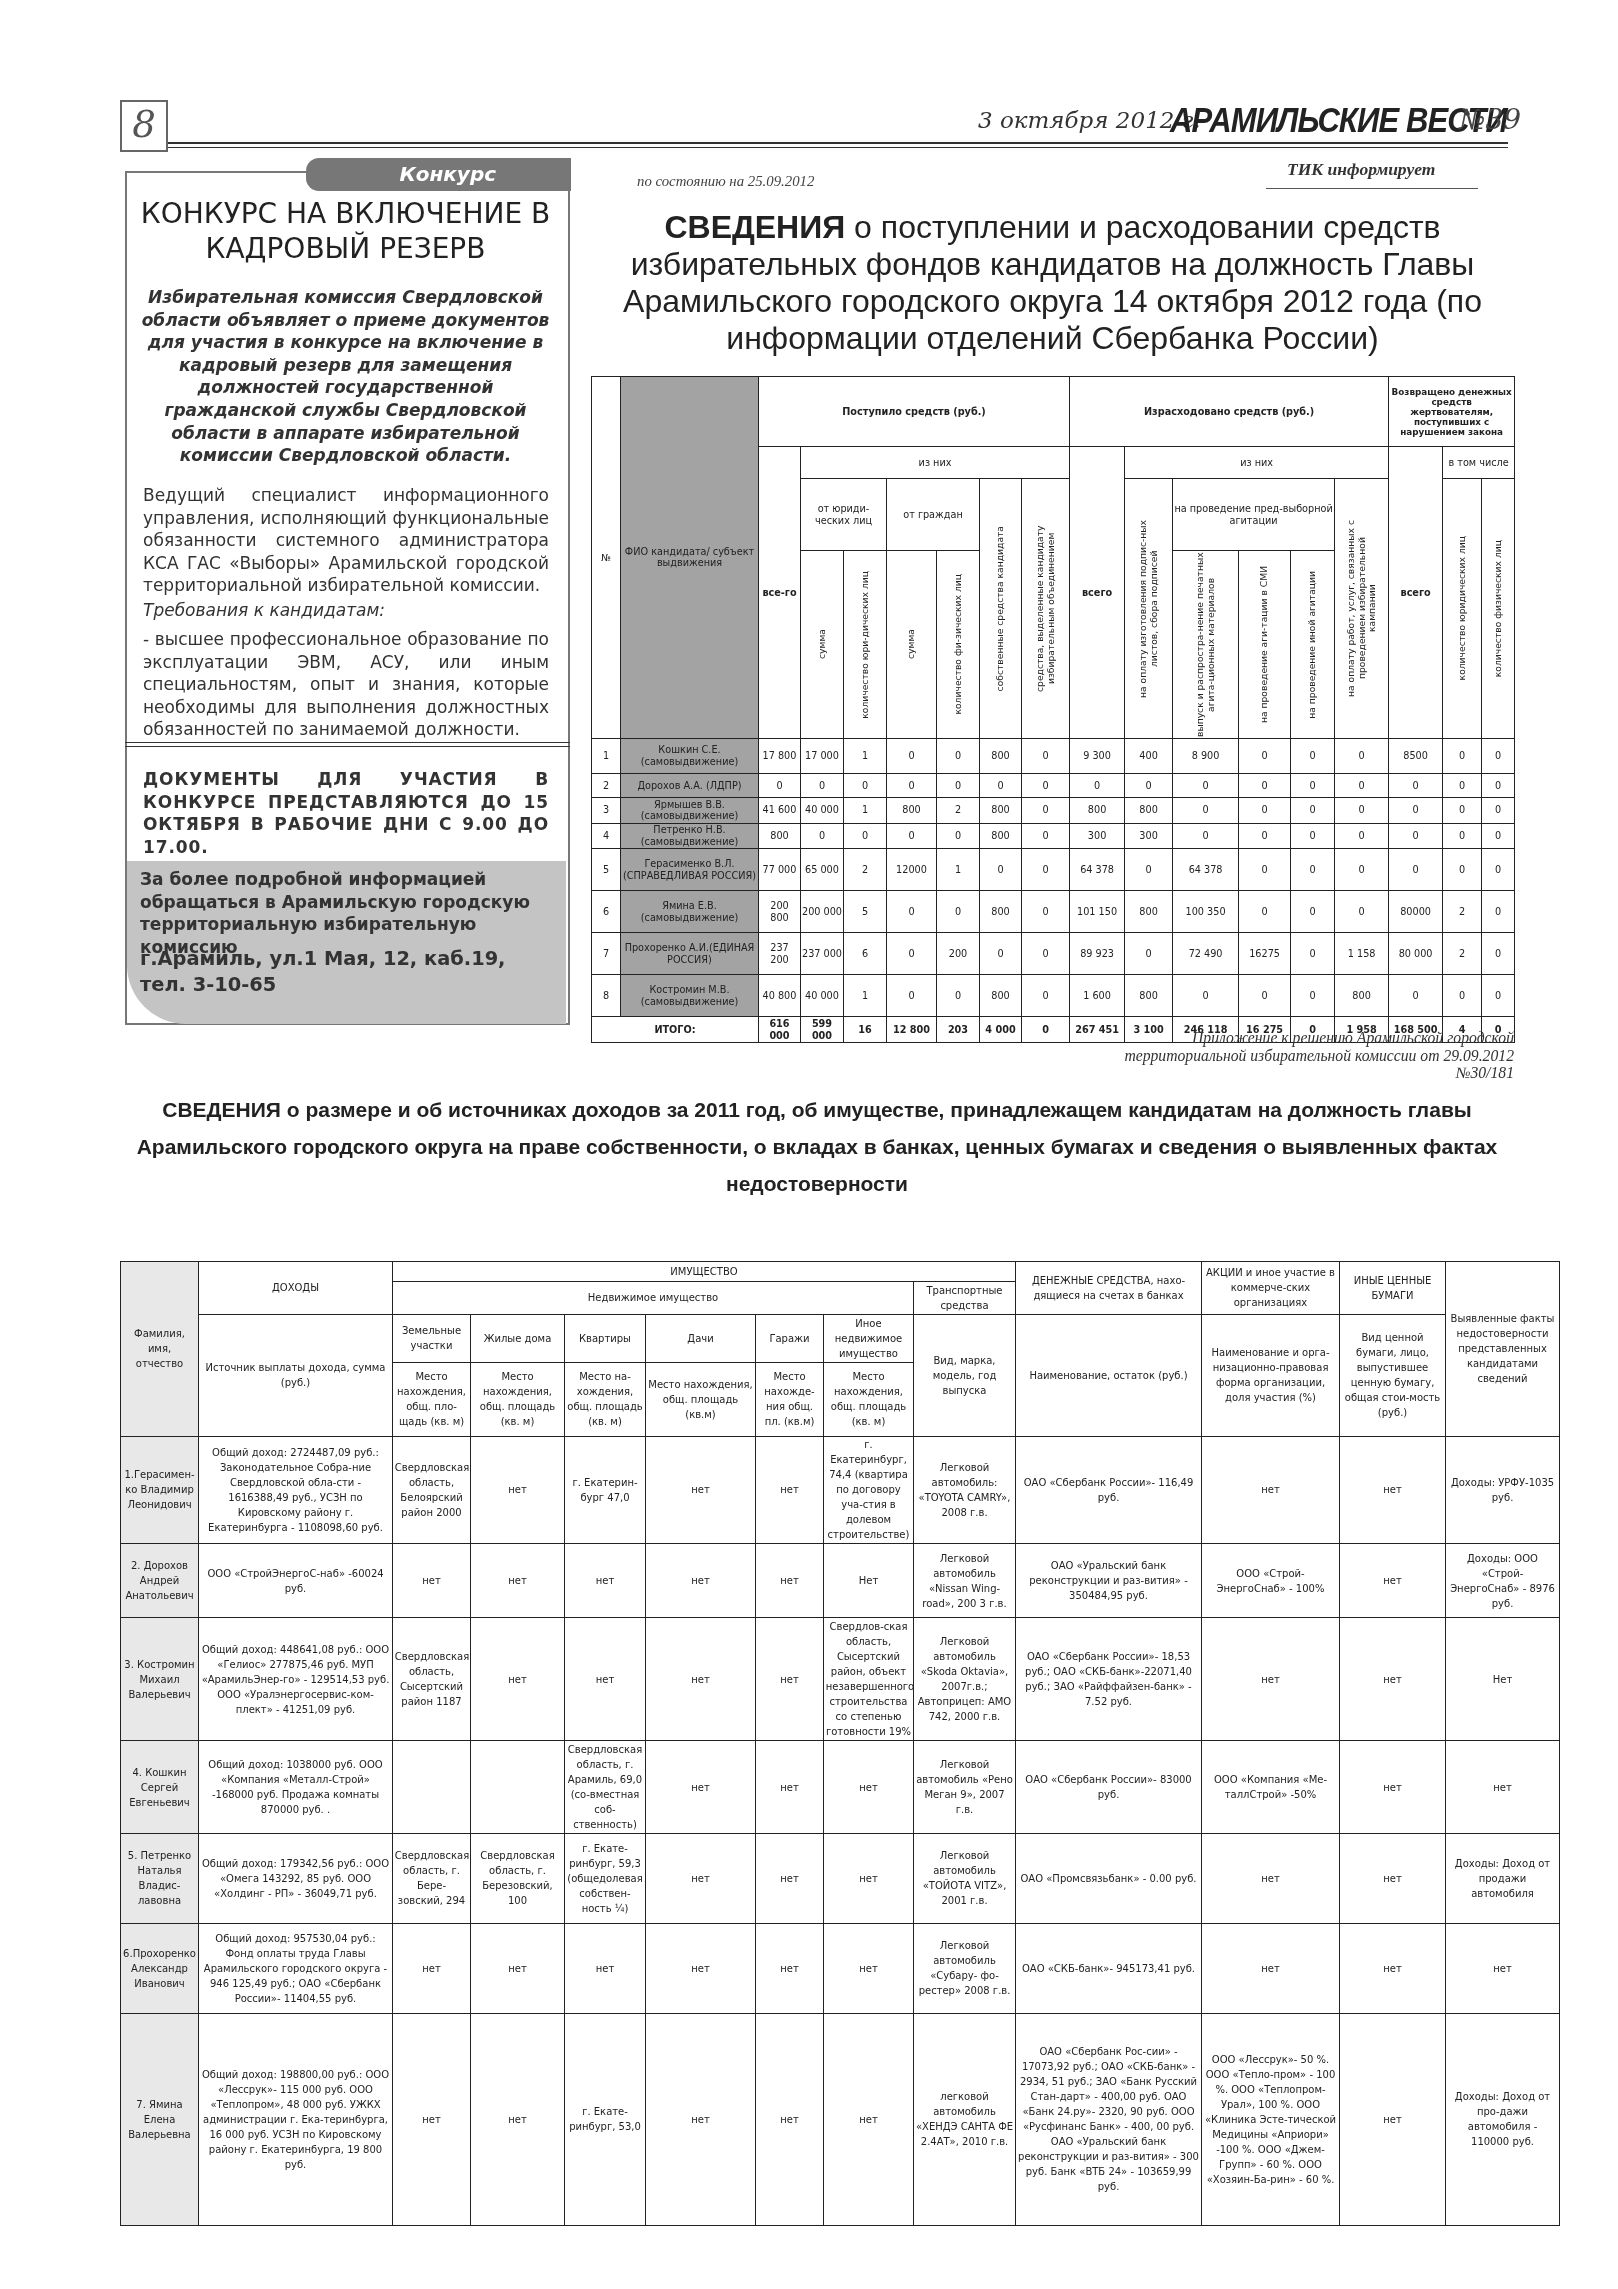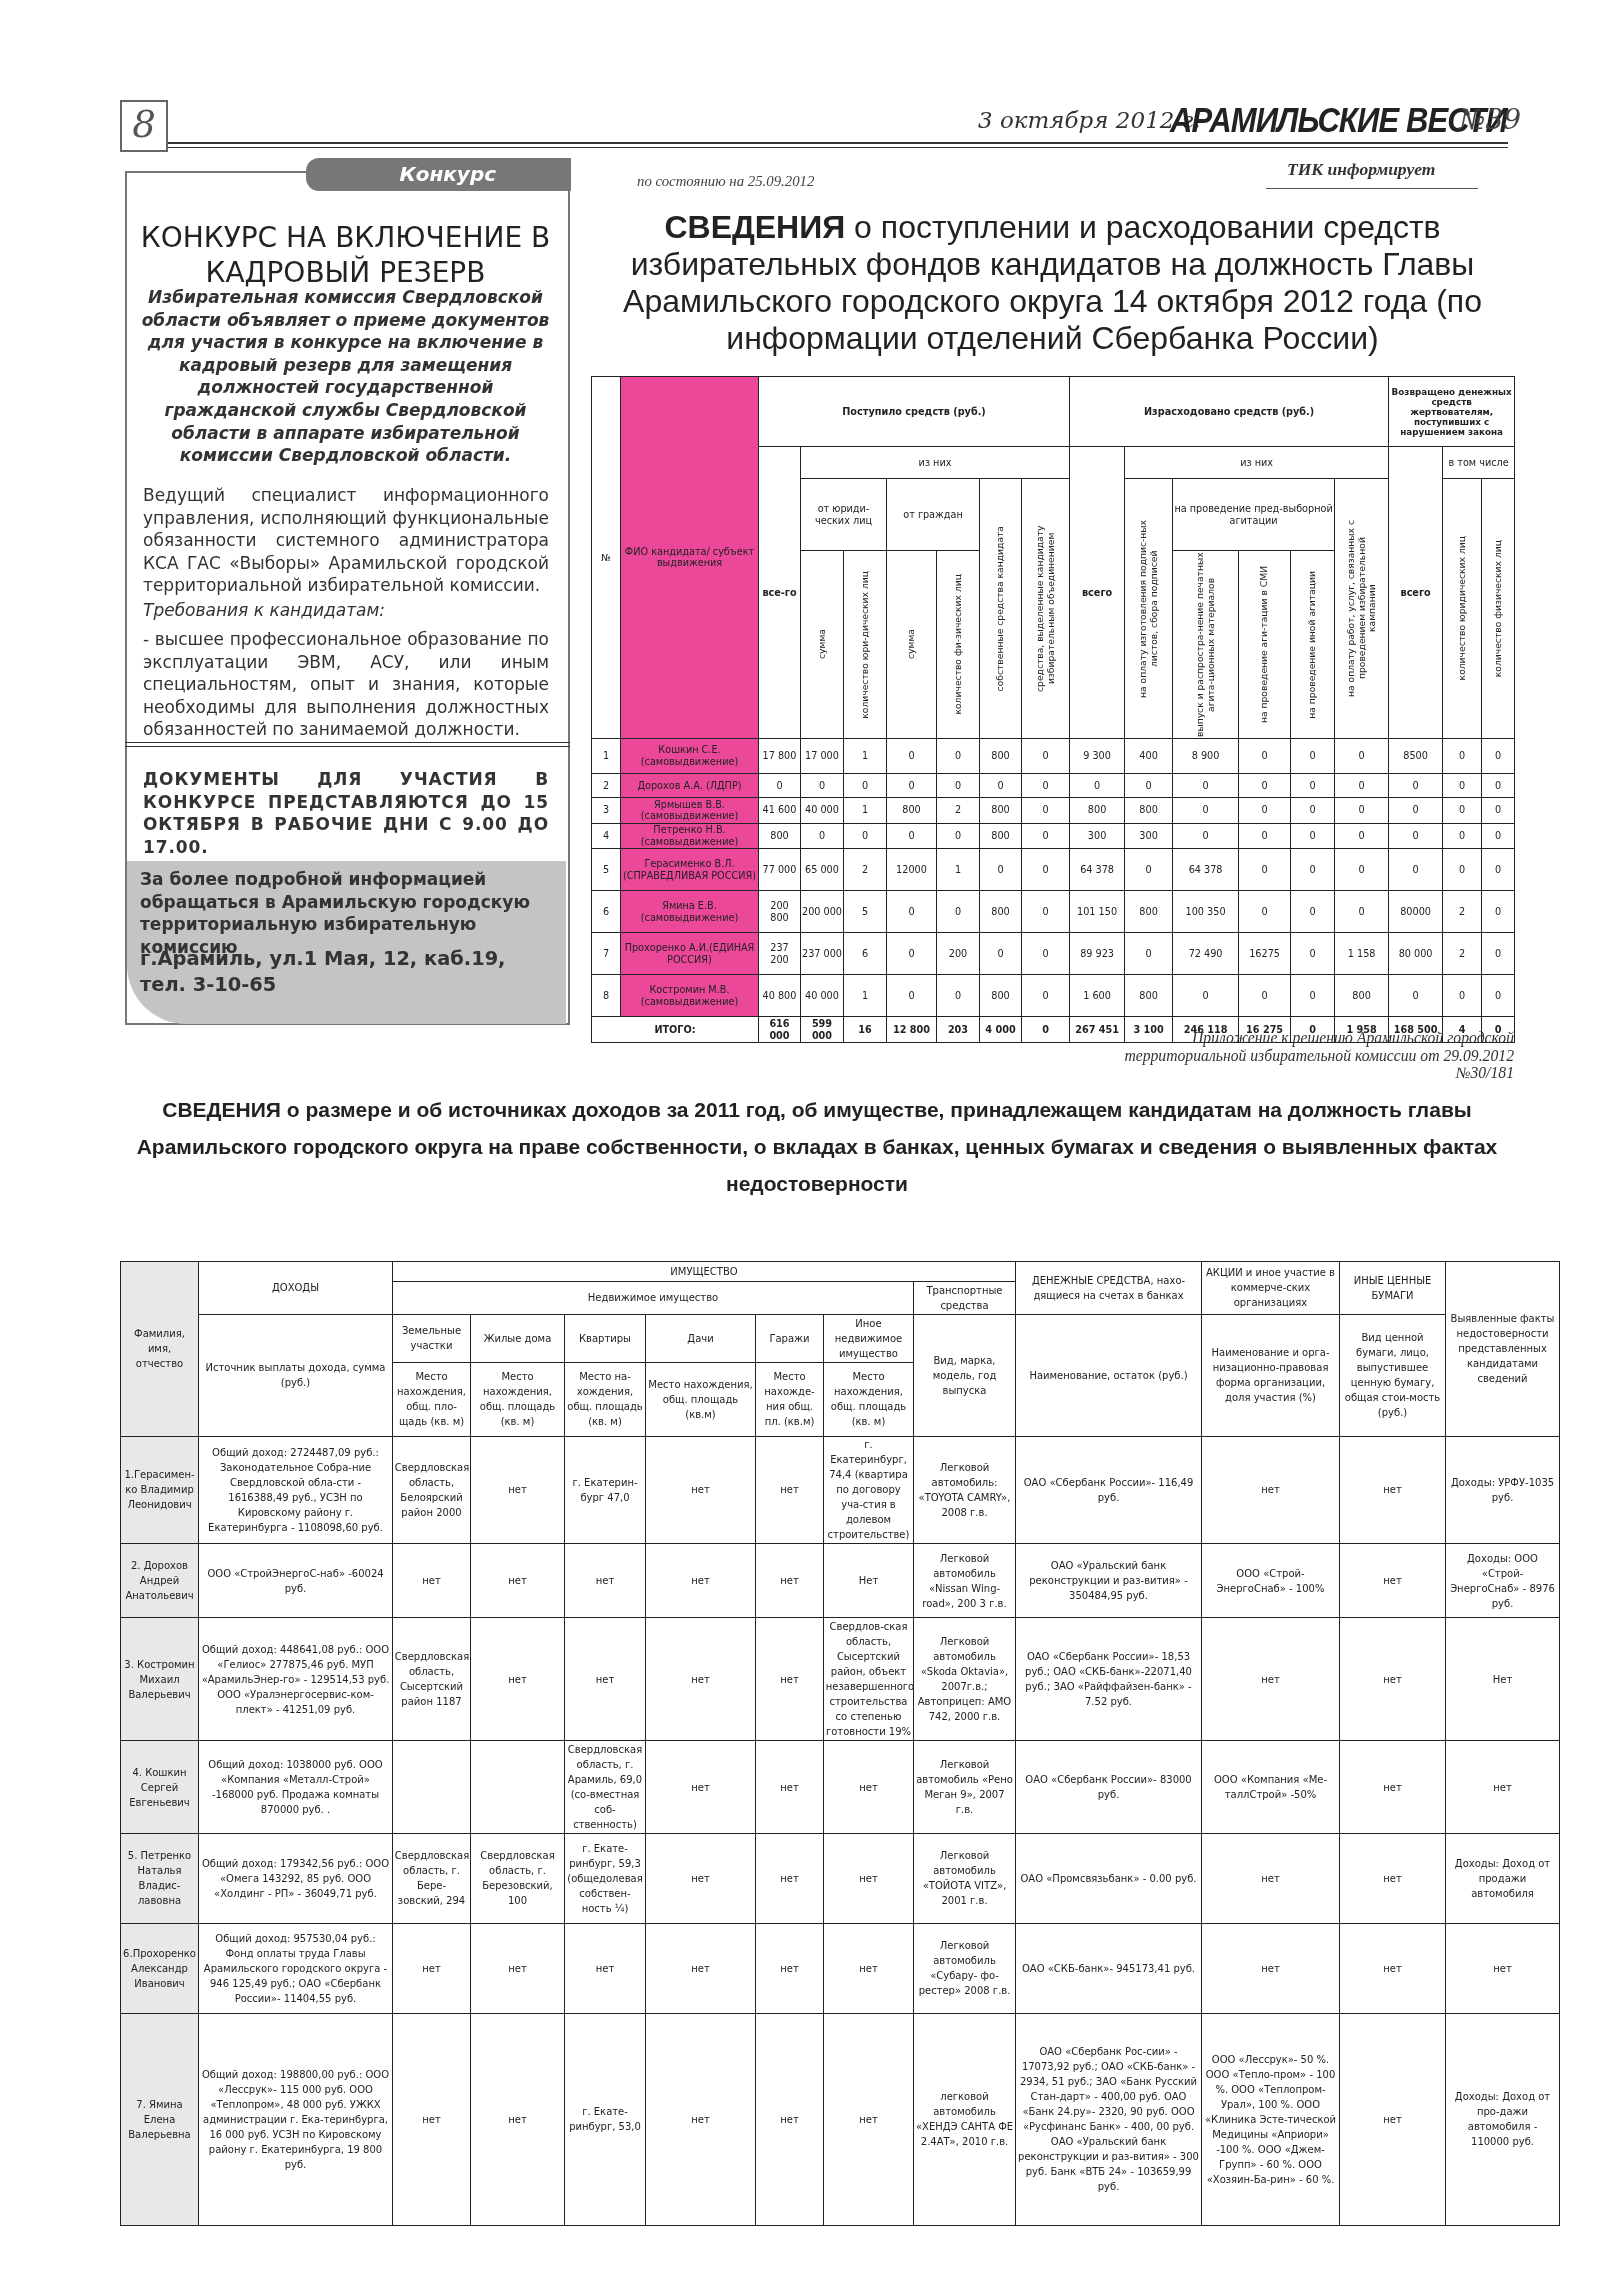--- a/index.html
+++ b/index.html
@@ -13,38 +13,38 @@
   .mast-title { position: absolute; left: 1170px; top: 102px; font-family: "Liberation Sans", sans-serif; font-weight: bold; font-style: italic; font-size: 31px; letter-spacing: -0.9px; color: #222; transform: scaleY(1.15); }
   .mast-issue { position: absolute; left: 1440px; top: 103px; font-family: "DejaVu Serif", serif; font-style: italic; font-size: 28px; color: #444; margin-left: 19px; }
   .tik-label { position: absolute; left: 1287px; top: 159px; font-family: Liberation Serif, serif; font-style: italic; font-weight: bold; font-size: 17.5px; color: #333; }
   .tik-rule { position: absolute; left: 1266px; top: 188px; width: 212px; border-top: 0.9px solid #555; }
   .as-of { position: absolute; left: 637px; top: 173px; font-family: "Liberation Serif", serif; font-style: italic; font-size: 14.8px; color: #444; }
 
   
   .konkurs { position: absolute; left: 125px; top: 171px; width: 445px; height: 854px; border: 2.8px solid #777; border-top: none; }
   .konkurs-topline { position: absolute; left: 125px; top: 171px; width: 185px; border-top: 2.8px solid #777; }
   .konkurs-tab { position: absolute; left: 306px; top: 158px; width: 265px; height: 33px; background: #777; border-radius: 13px 0 0 13px; color: #fff; font-style: italic; font-weight: bold; font-size: 20px; text-align: center; line-height: 33px; padding-left: 18.5px; }
-  .k-title { position: absolute; left: 138px; top: 220px; width: 415px; text-align: center; font-size: 28px; line-height: 35px; color: #222; }
+  .k-title { position: absolute; left: 138px; top: 196px; width: 415px; text-align: center; font-size: 28px; line-height: 35px; color: #222; }
   .k-intro { position: absolute; left: 138px; top: 286px; width: 415px; text-align: center; font-style: italic; font-weight: bold; font-size: 17px; line-height: 22.6px; color: #333; }
   .k-body { position: absolute; left: 143px; top: 484px; width: 406px; text-align: justify; text-align-last: left; font-size: 17px; line-height: 22.6px; color: #333; }
   .k-req-title { position: absolute; left: 143px; top: 600px; font-style: italic; font-size: 17px; color: #333; }
   .k-req { position: absolute; left: 143px; top: 628px; width: 406px; text-align: justify; font-size: 17px; line-height: 22.6px; color: #333; }
   .k-divider { position: absolute; left: 125px; top: 742px; width: 445px; height: 4.6px; border-top: 0.9px solid #333; border-bottom: 0.9px solid #333; }
   .k-docs { position: absolute; left: 143px; top: 768px; width: 406px; text-align: justify; font-weight: bold; font-size: 17px; line-height: 22.6px; color: #333; letter-spacing: 0.9px; }
   .k-gray { position: absolute; left: 127px; top: 861px; width: 439px; height: 163px; background: #c4c4c4; border-radius: 0 0 0 59px; }
   .k-gray-text { position: absolute; left: 140px; top: 868px; width: 425px; font-weight: bold; font-size: 17px; line-height: 22.6px; color: #333; }
   .k-addr { position: absolute; left: 140px; top: 946px; width: 388px; font-weight: bold; font-size: 19.4px; line-height: 26px; color: #333; }
 
   
   .t1-title { position: absolute; left: 591px; top: 209px; width: 923px; text-align: center; font-family: "Liberation Sans", sans-serif; font-size: 32px; line-height: 37px; color: #222; }
   .t1-title b { font-weight: bold; }
   table { border-collapse: collapse; table-layout: fixed; }
   .t1 { position: absolute; left: 591px; top: 376px; width: 924px; font-size: 9.7px; color: #222; }
   .t1 td, .t1 th { border: 0.9px solid #222; text-align: center; vertical-align: middle; font-weight: normal; padding: 0.9px; line-height: 11.5px; }
-  .t1 .name { background: #ec4899; }
+  .t1 .name { background: #a3a3a3; }
   .t1 .vert { writing-mode: vertical-rl; transform: rotate(180deg); white-space: normal; margin: auto; max-height: 185px; text-align: center; font-size: 9.2px; line-height: 10.6px; }
   .t1 .b { font-weight: bold; }
   .t1 tbody td { height: 24px; }
 
   
   .appendix { position: absolute; left: 1108px; top: 1029px; width: 406px; text-align: right; font-family: "Liberation Serif", serif; font-style: italic; font-size: 15.7px; line-height: 17.5px; color: #333; }
 
   
   .t2-title { position: absolute; left: 120px; top: 1091px; width: 1394px; text-align: center; font-family: "Liberation Sans", sans-serif; font-weight: bold; font-size: 21px; line-height: 37px; color: #222; }
   .t2 { position: absolute; left: 120px; top: 1261px; width: 1392px; font-size: 10px; color: #222; }

